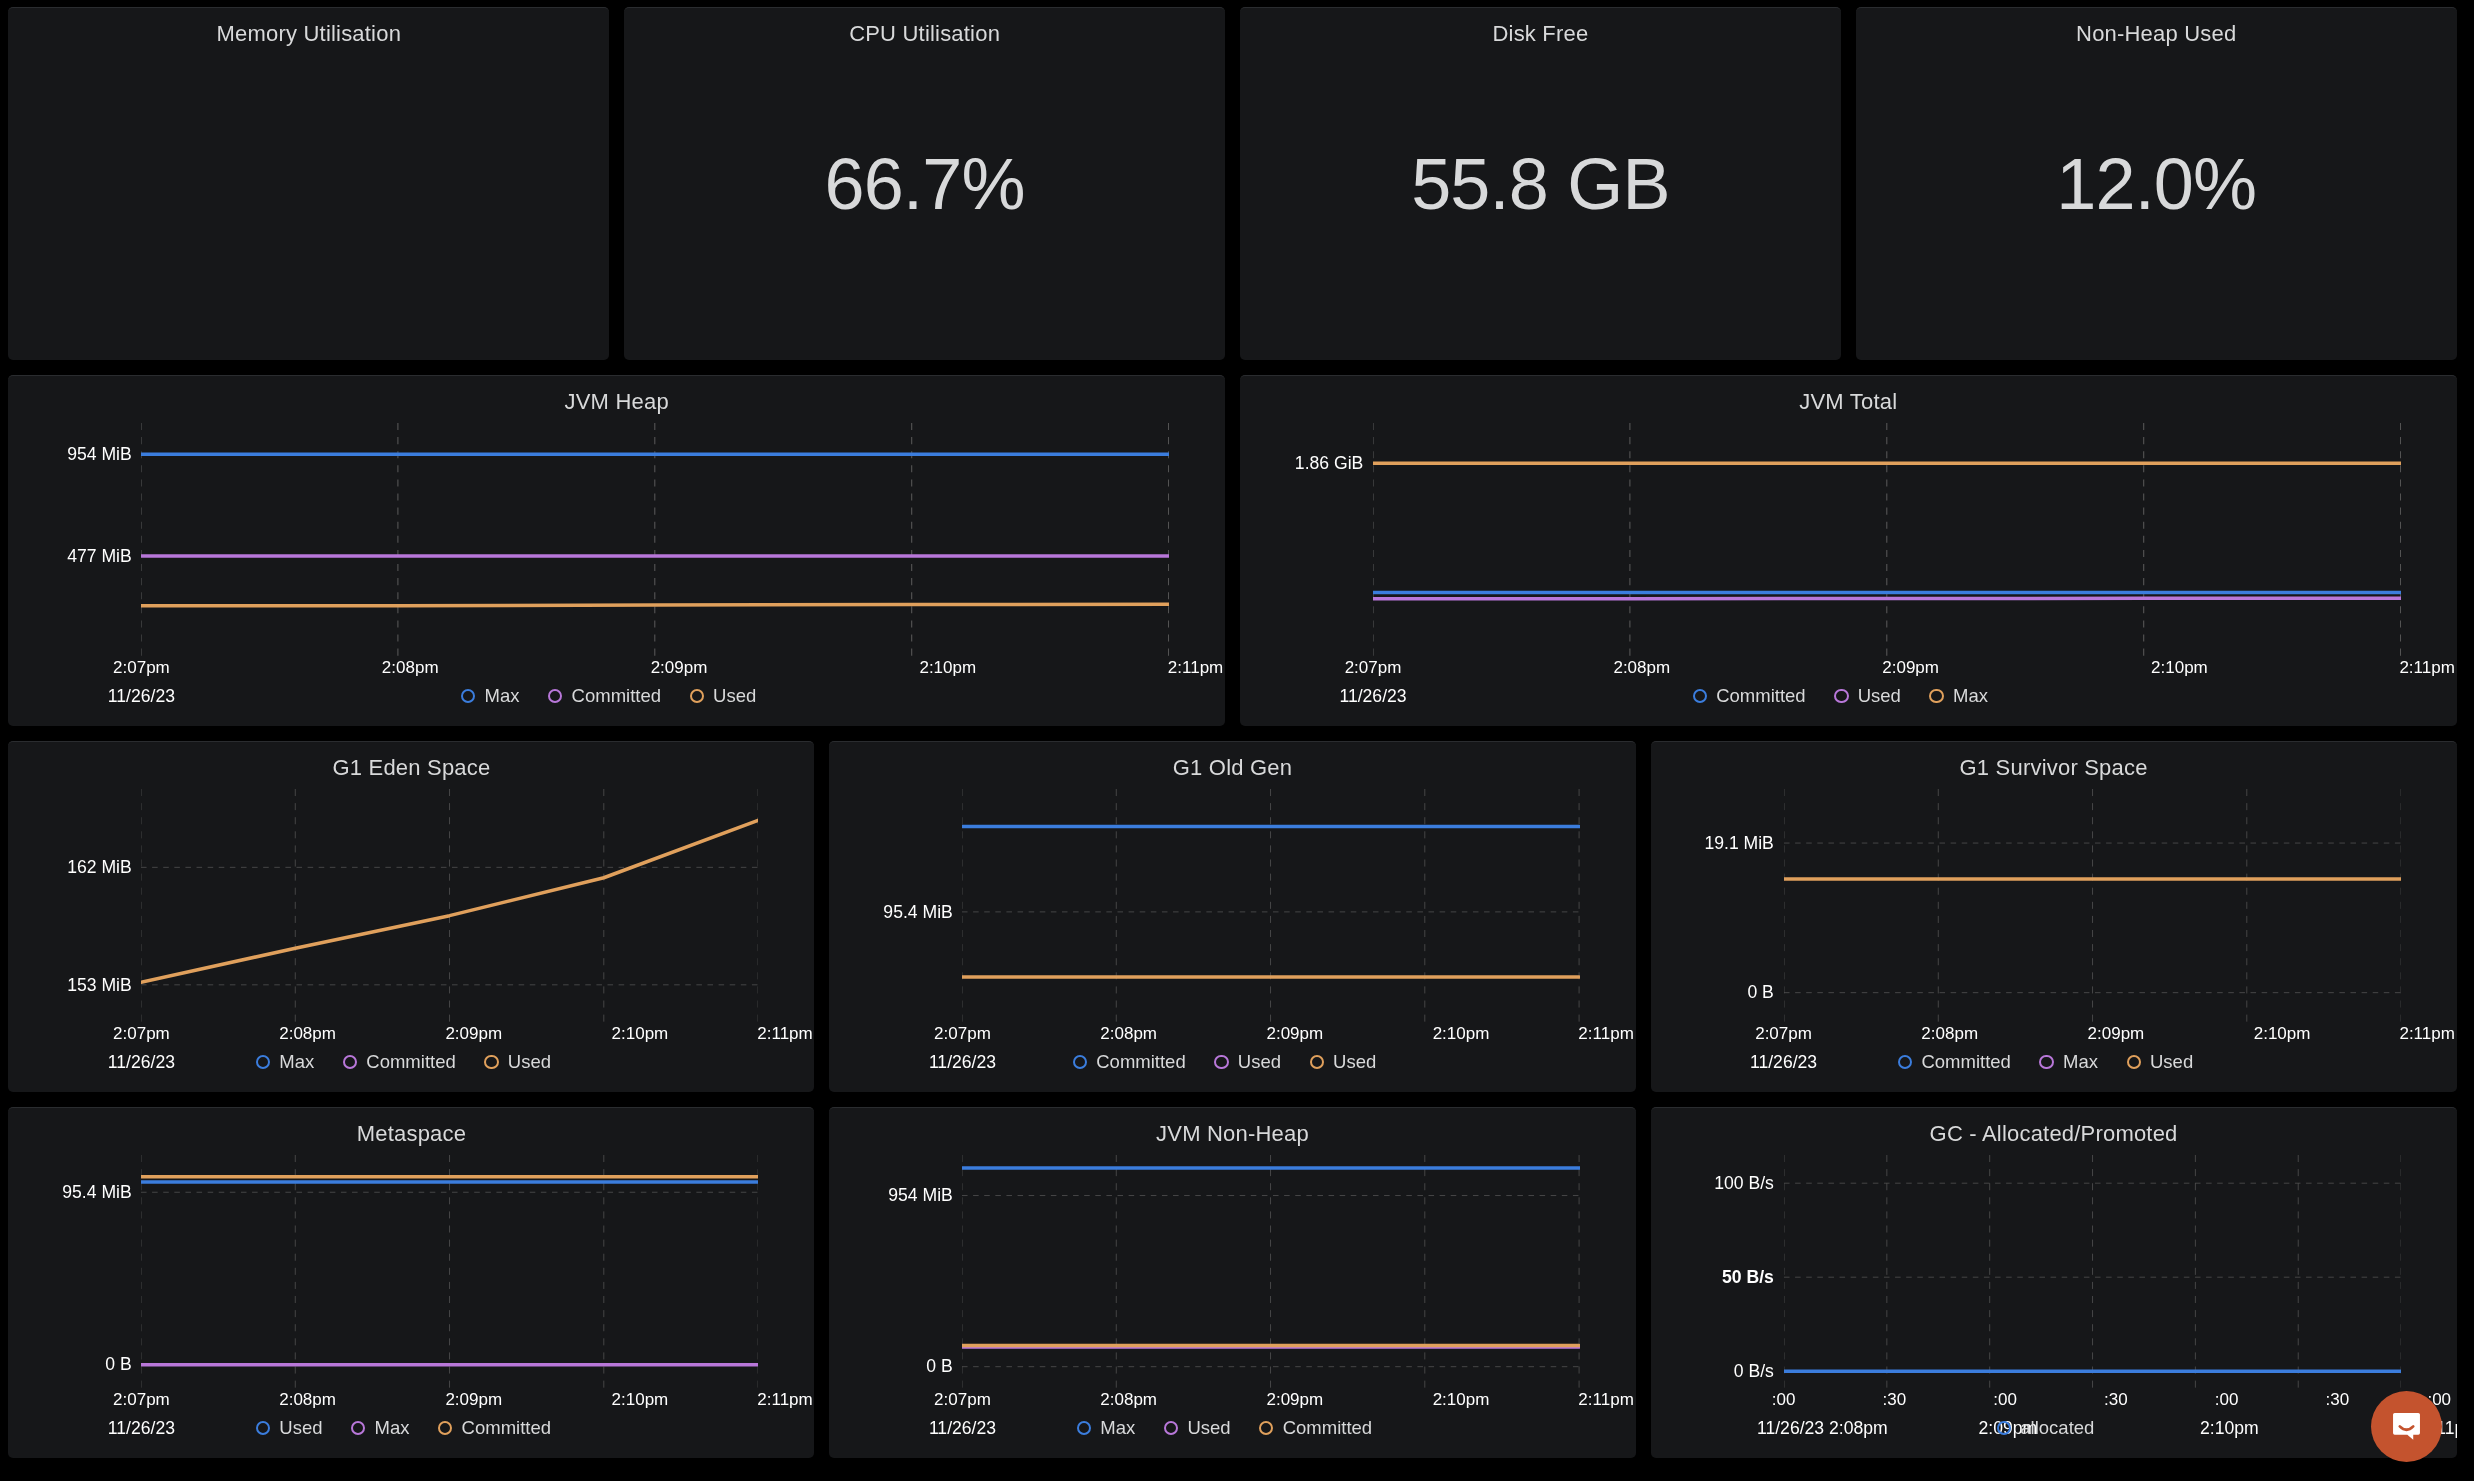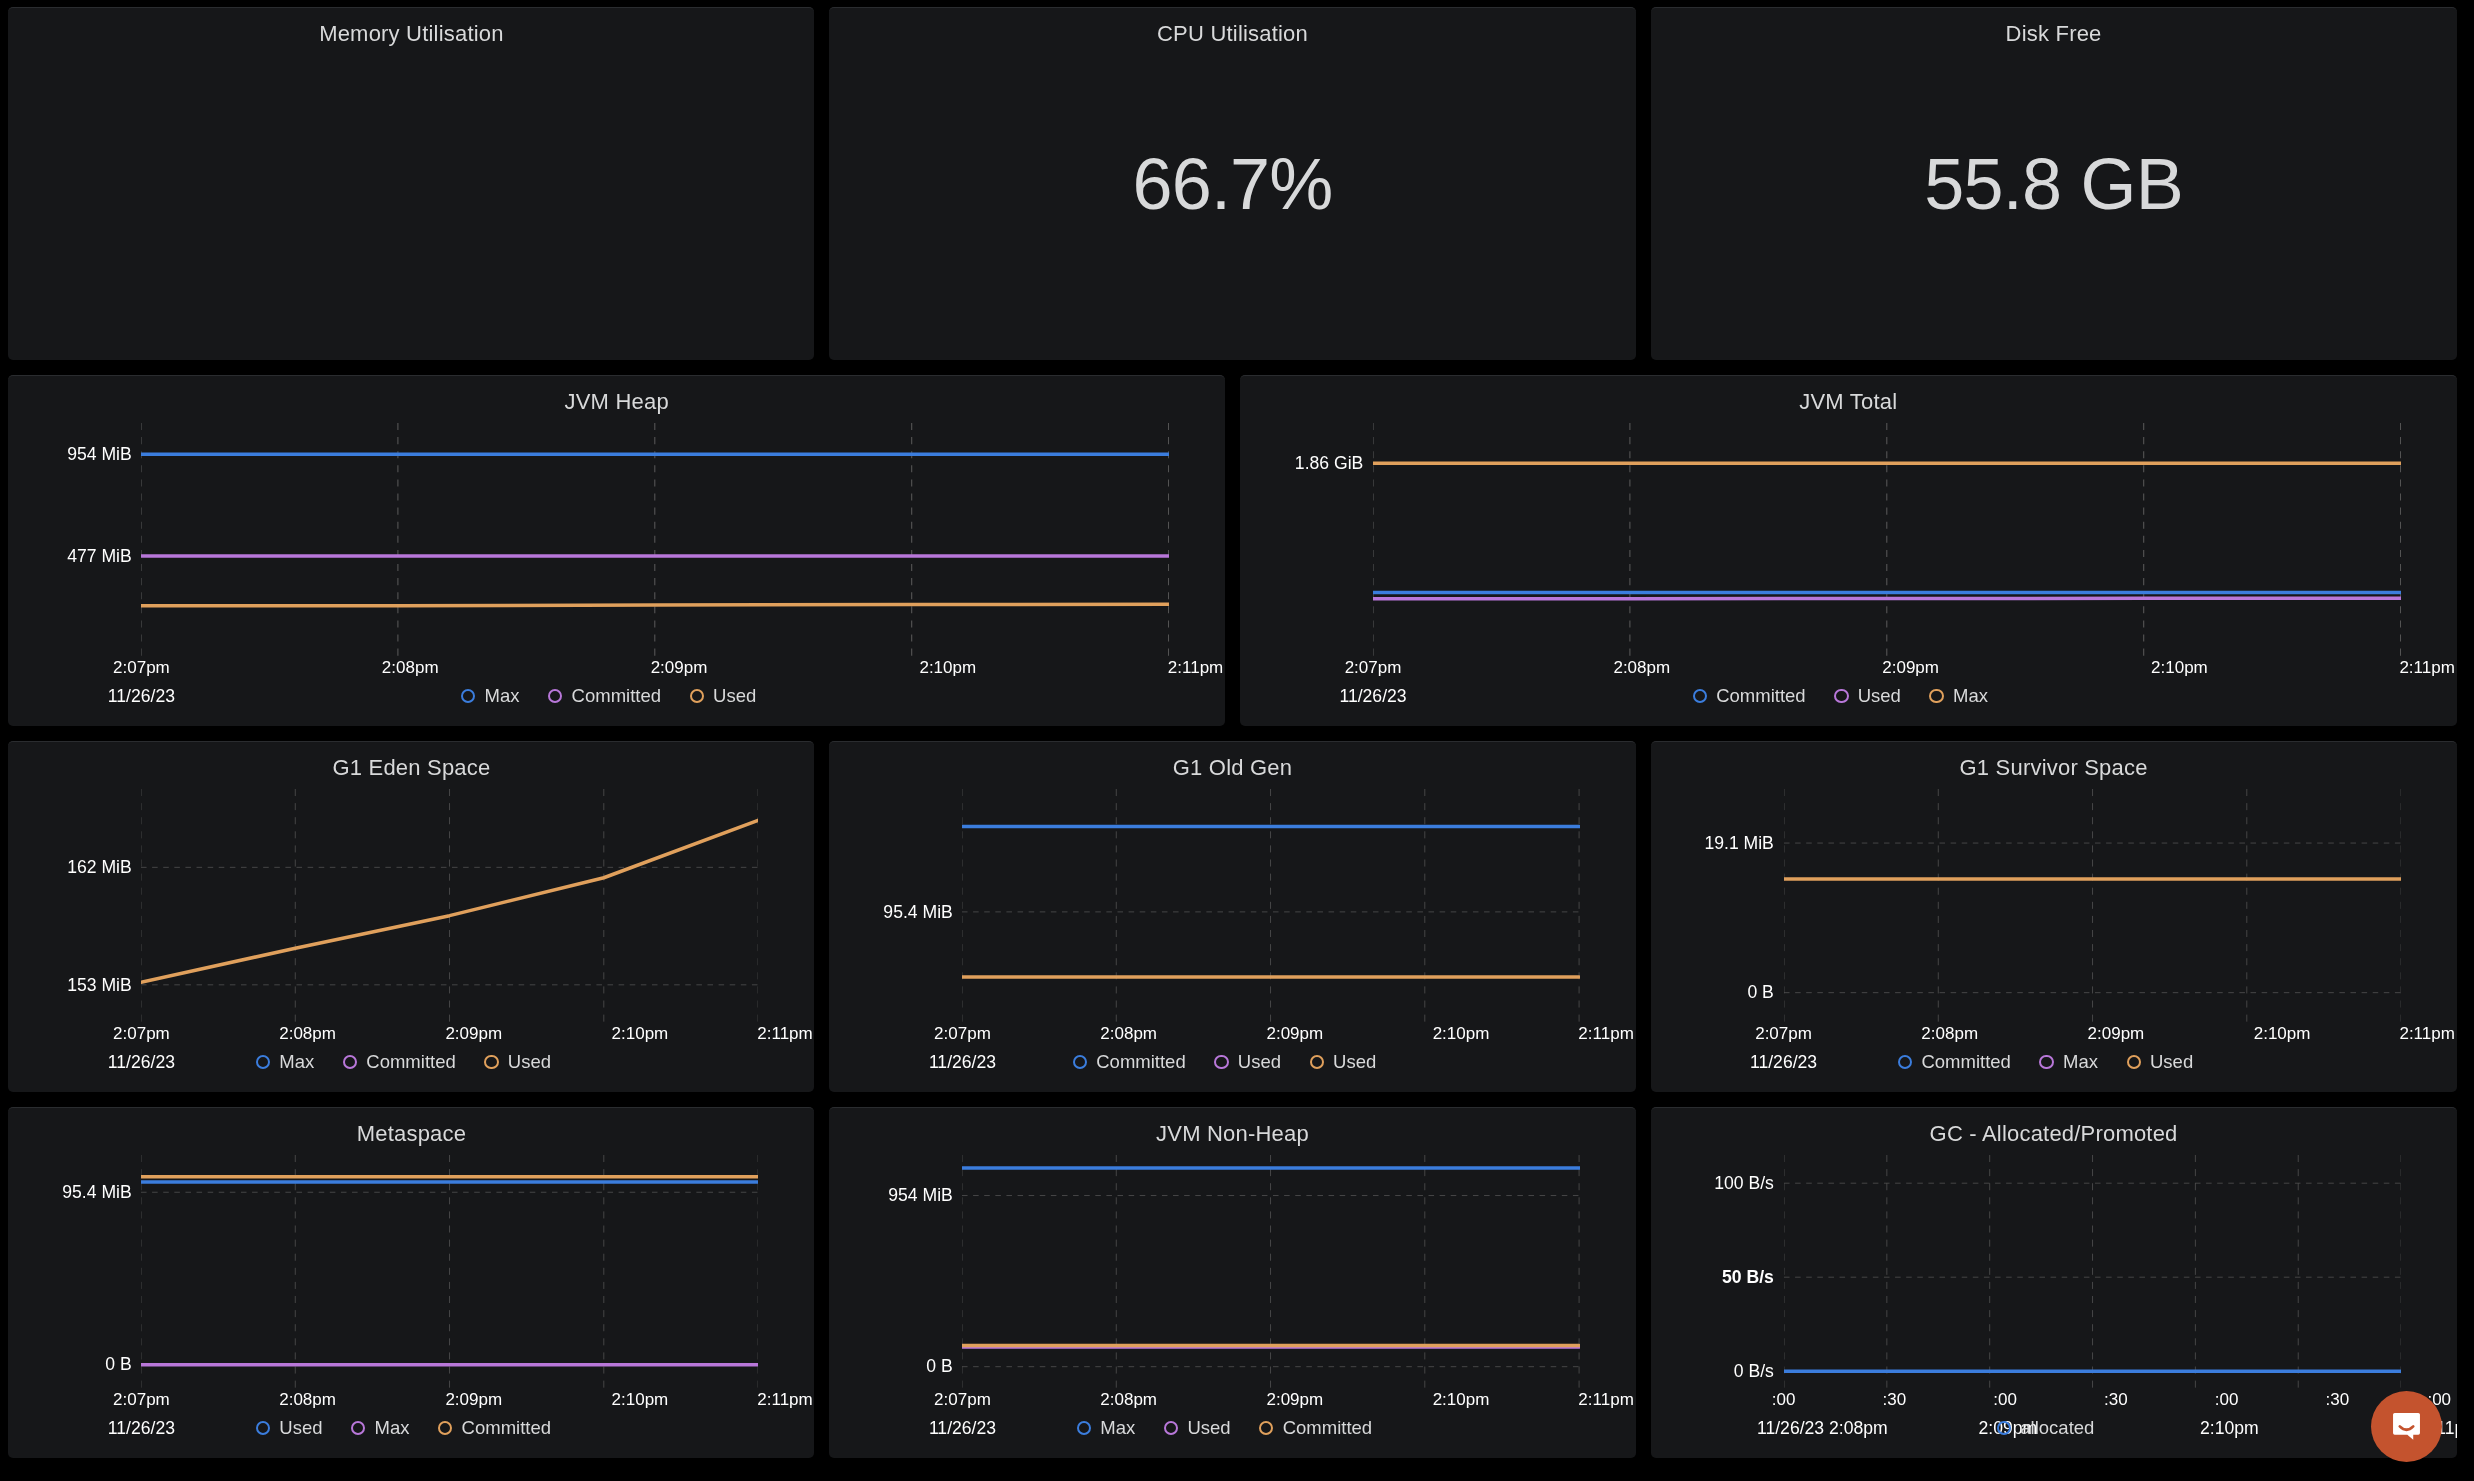--- a/index.html
+++ b/index.html
@@ -144,20 +144,24 @@
     <div class="panel">
       <div class="panel-title">CPU Utilisation</div>
       <div class="stat-value">66.7%</div>
     </div>
 
     <div class="panel">
       <div class="panel-title">Disk Free</div>
       <div class="stat-value">55.8 GB</div>
     </div>
 
+    <div class="panel">
+      <div class="panel-title">Non-Heap Used</div>
+      <div class="stat-value">12.0%</div>
+    </div>
 
   </div>
 
   <div class="row row-chart">
     <div class="panel">
         <div class="panel-title">JVM Heap</div>
         <div class="chart-area">
           <div class="ylabels">
             <div class="ylabel" style="top: 13.2727%;">954 MiB</div>
             <div class="ylabel" style="top: 56.6364%;">477 MiB</div>

